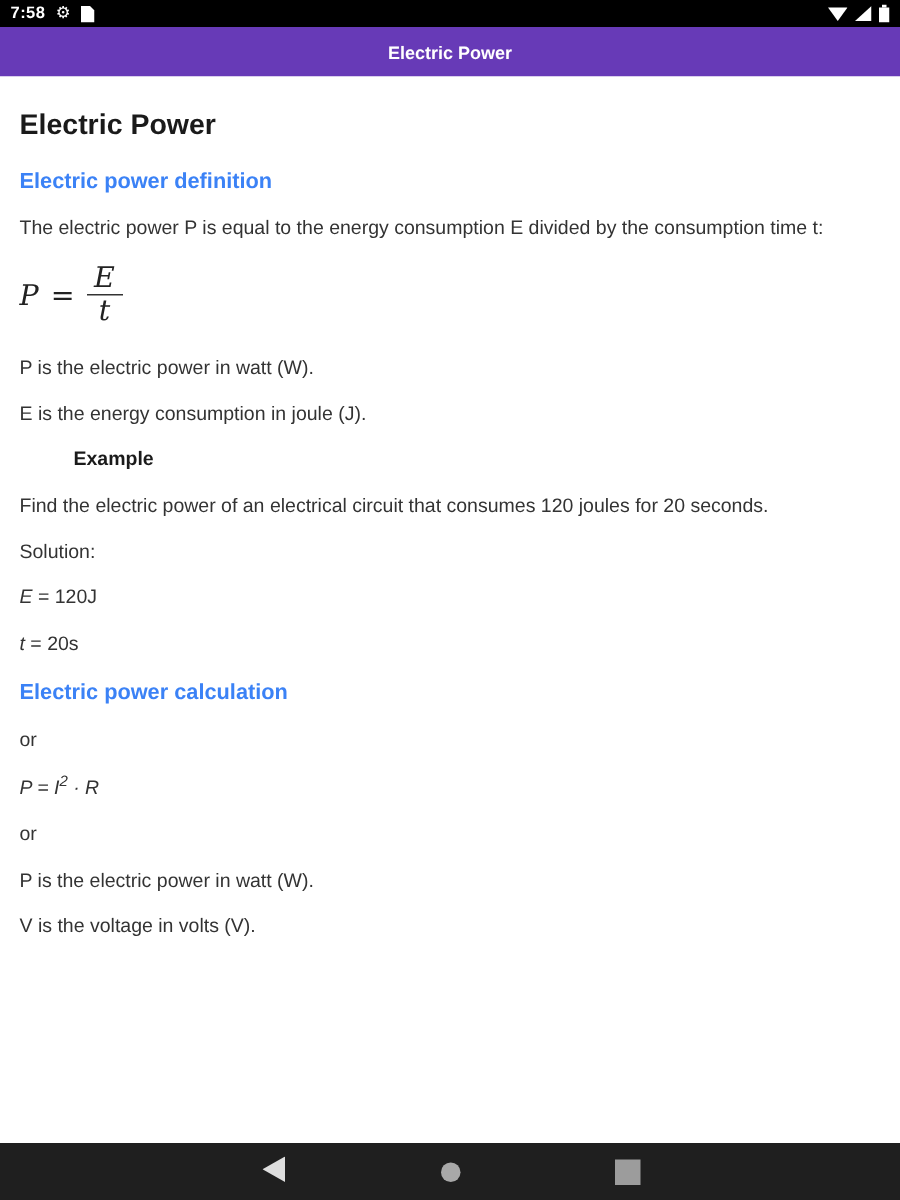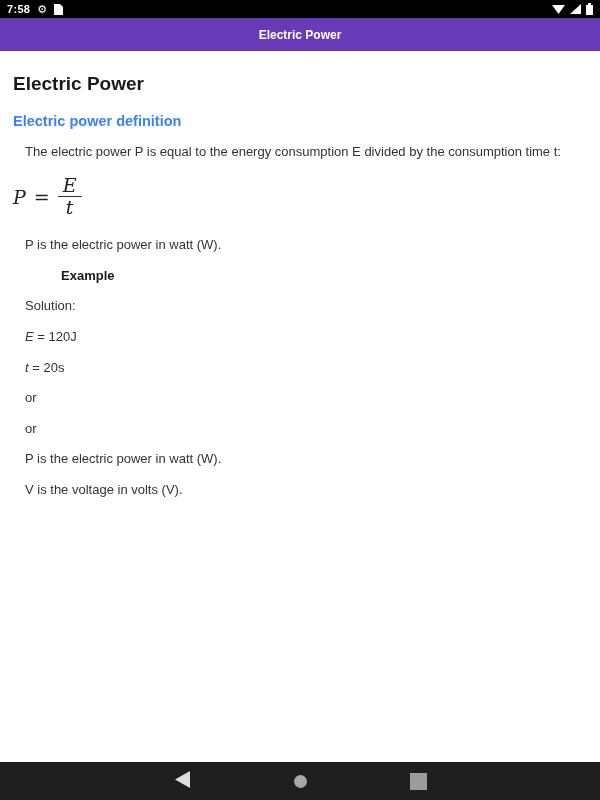--- a/index.html
+++ b/index.html
@@ -46,21 +46,21 @@
     font-size:13px;
   }
   .content h1{
     font-size:19px;color:#1a1a1a;
     margin:22px 0 6px;
   }
   .content h3{
     font-size:14.5px;color:#3b82f6;
     margin:18px 0 6px;
   }
-  .content p{margin:15px 12px;line-height:1.2;}
+  .content p{margin:15px 0;line-height:1.2;}
   .content .bold-label{font-weight:bold;color:#1a1a1a;padding-left:36px;}
   .eq{font-style:italic;}
   .eq sup{font-size:10px;font-style:italic;}
   .var{font-style:italic;}
 
   
   .formula{
     margin:12px 0 18px;
     display:flex;align-items:center;gap:8px;
     font-family:"DejaVu Serif",serif;font-style:italic;
@@ -131,35 +131,39 @@
   <div class="formula">
     <span>P</span>
     <span>=</span>
     <span class="frac">
       <span class="num">E</span>
       <span class="den">t</span>
     </span>
   </div>
 
   <p>P is the electric power in watt (W).</p>
+  <p>E is the energy consumption in joule (J).</p>
 
   <p class="bold-label">Example</p>
 
+  <p>Find the electric power of an electrical circuit that consumes 120 joules for 20 seconds.</p>
 
   <p>Solution:</p>
 
   <p><span class="var">E</span><span> = 120J</span></p>
 
   <p><span class="var">t</span><span> = 20s</span></p>
 
 
+  <h3>Electric power calculation</h3>
 
 
   <p>or</p>
 
+  <p class="eq"><span>P = I</span><sup>2</sup><span> · R</span></p>
 
   <p>or</p>
 
 
   <p>P is the electric power in watt (W).</p>
   <p>V is the voltage in volts (V).</p>
 
 </div>
 
 <nav class="nav-bar">

